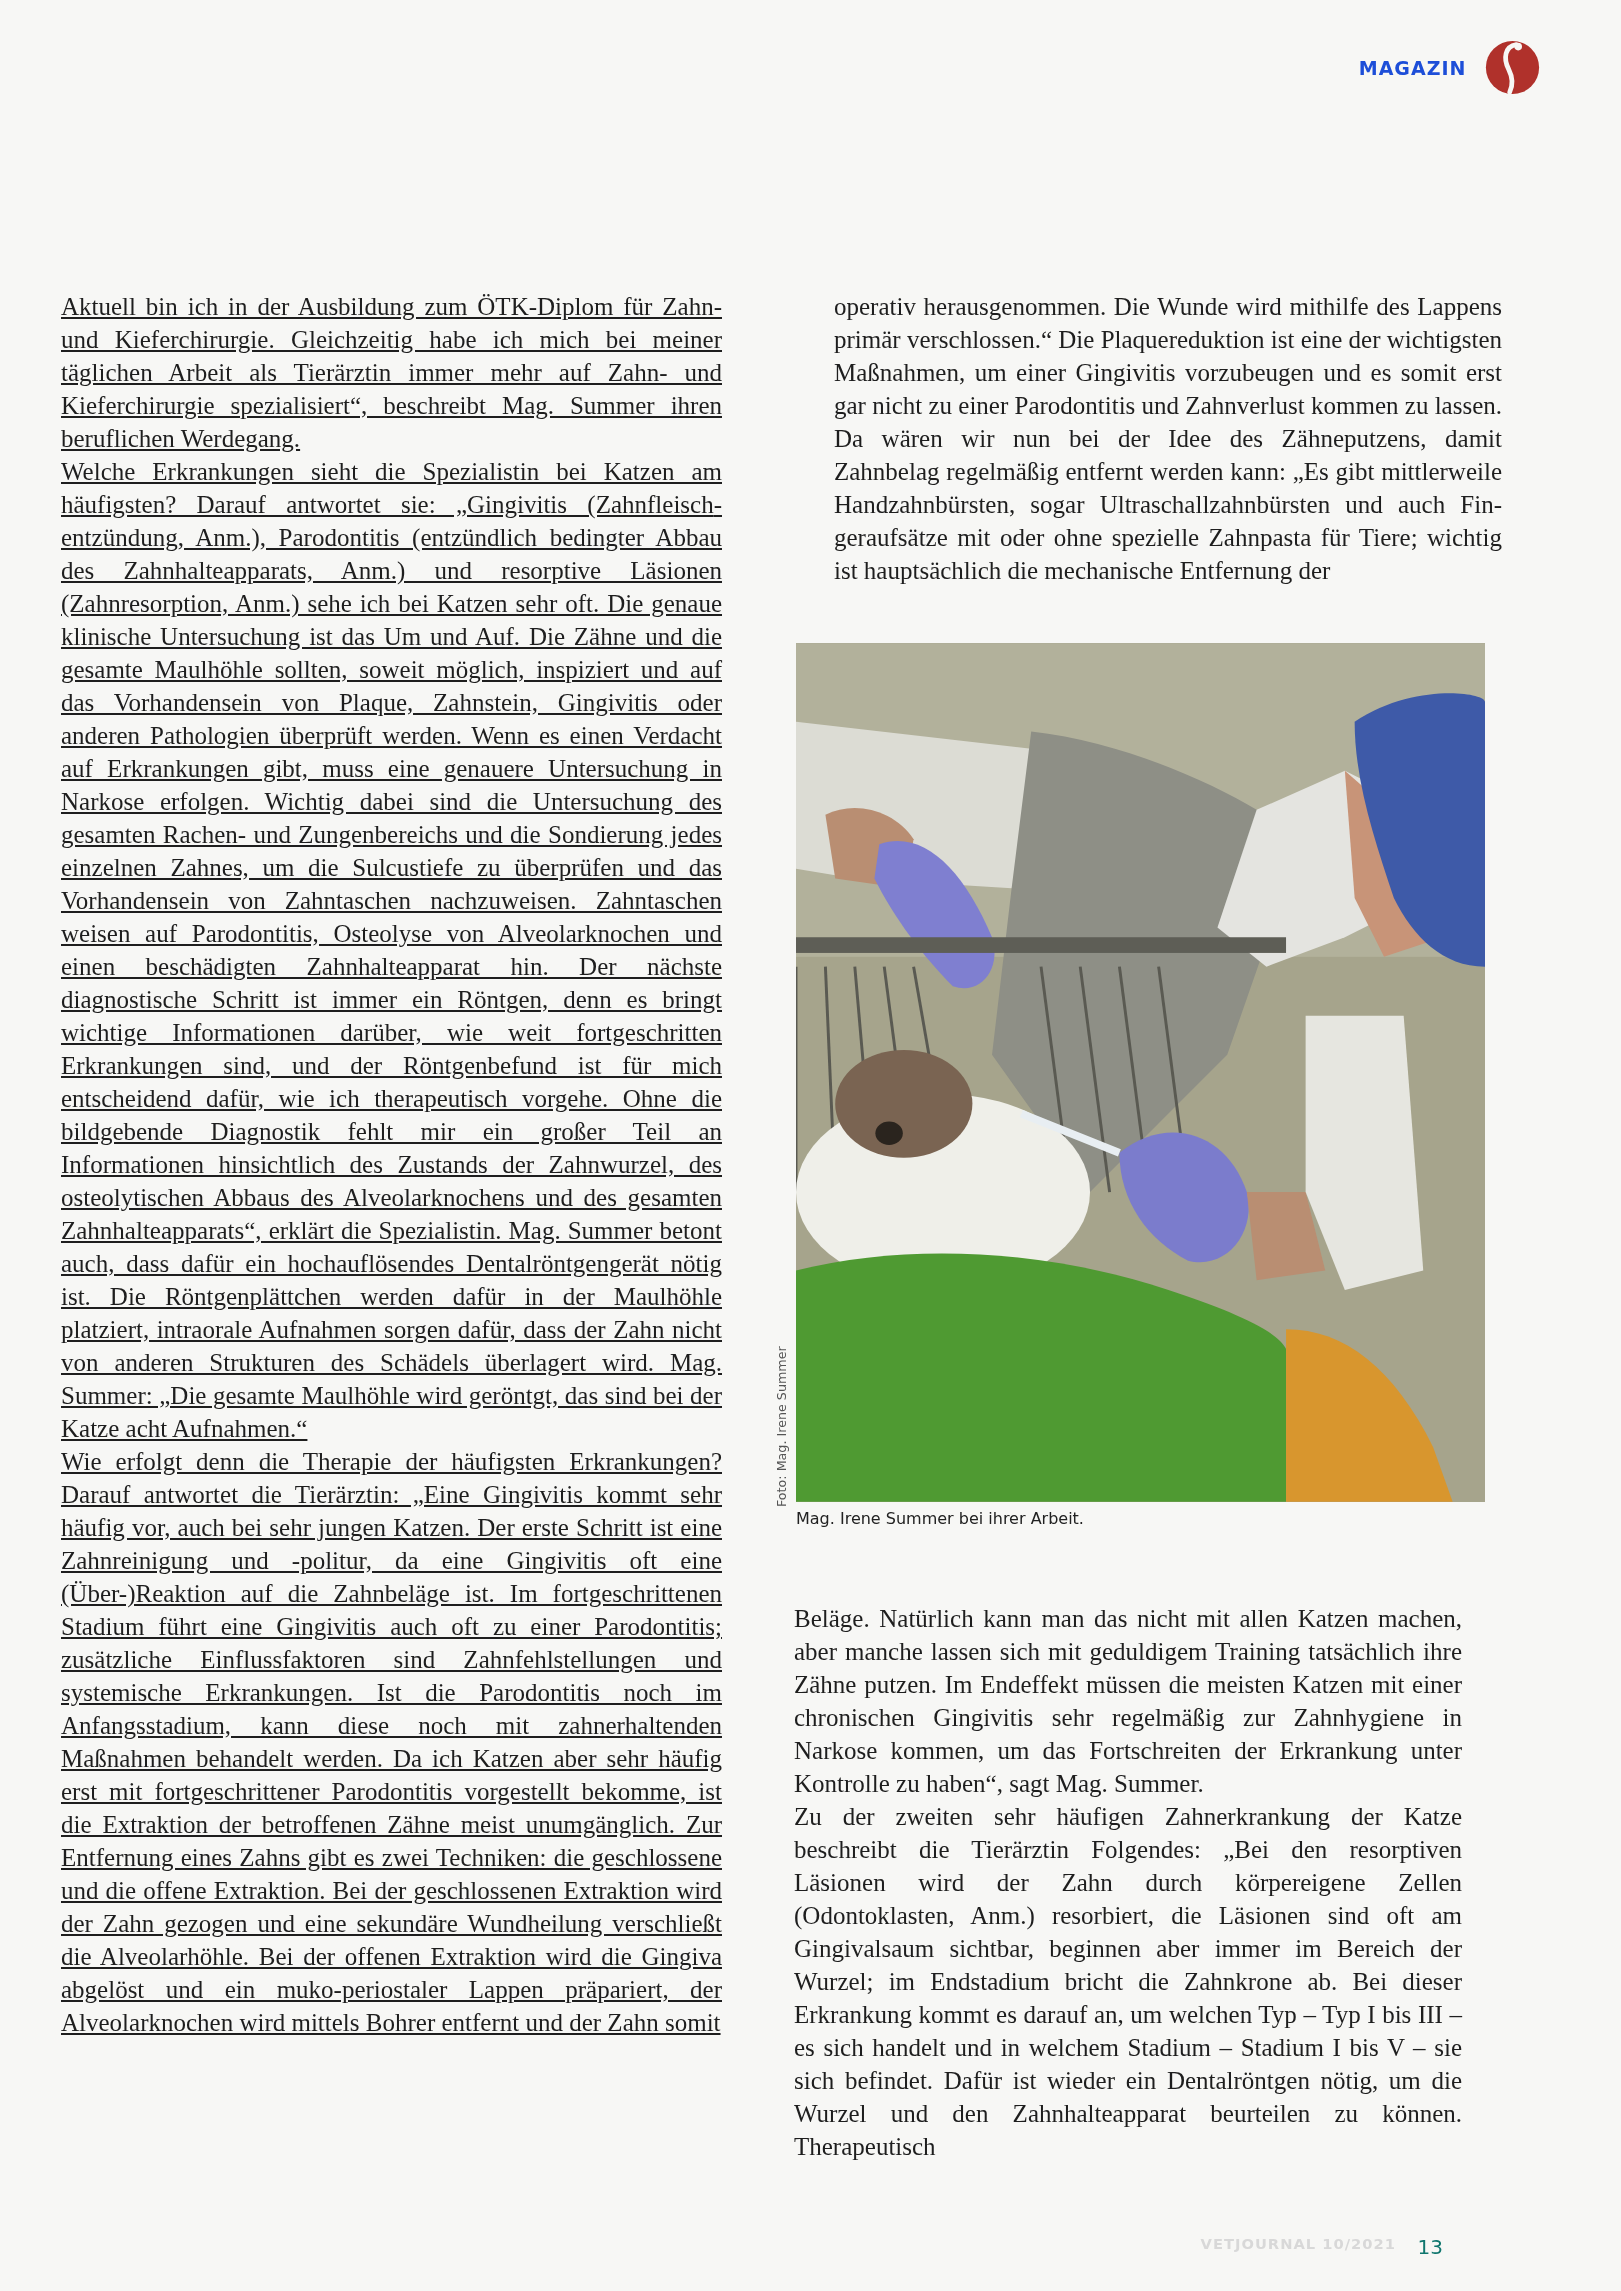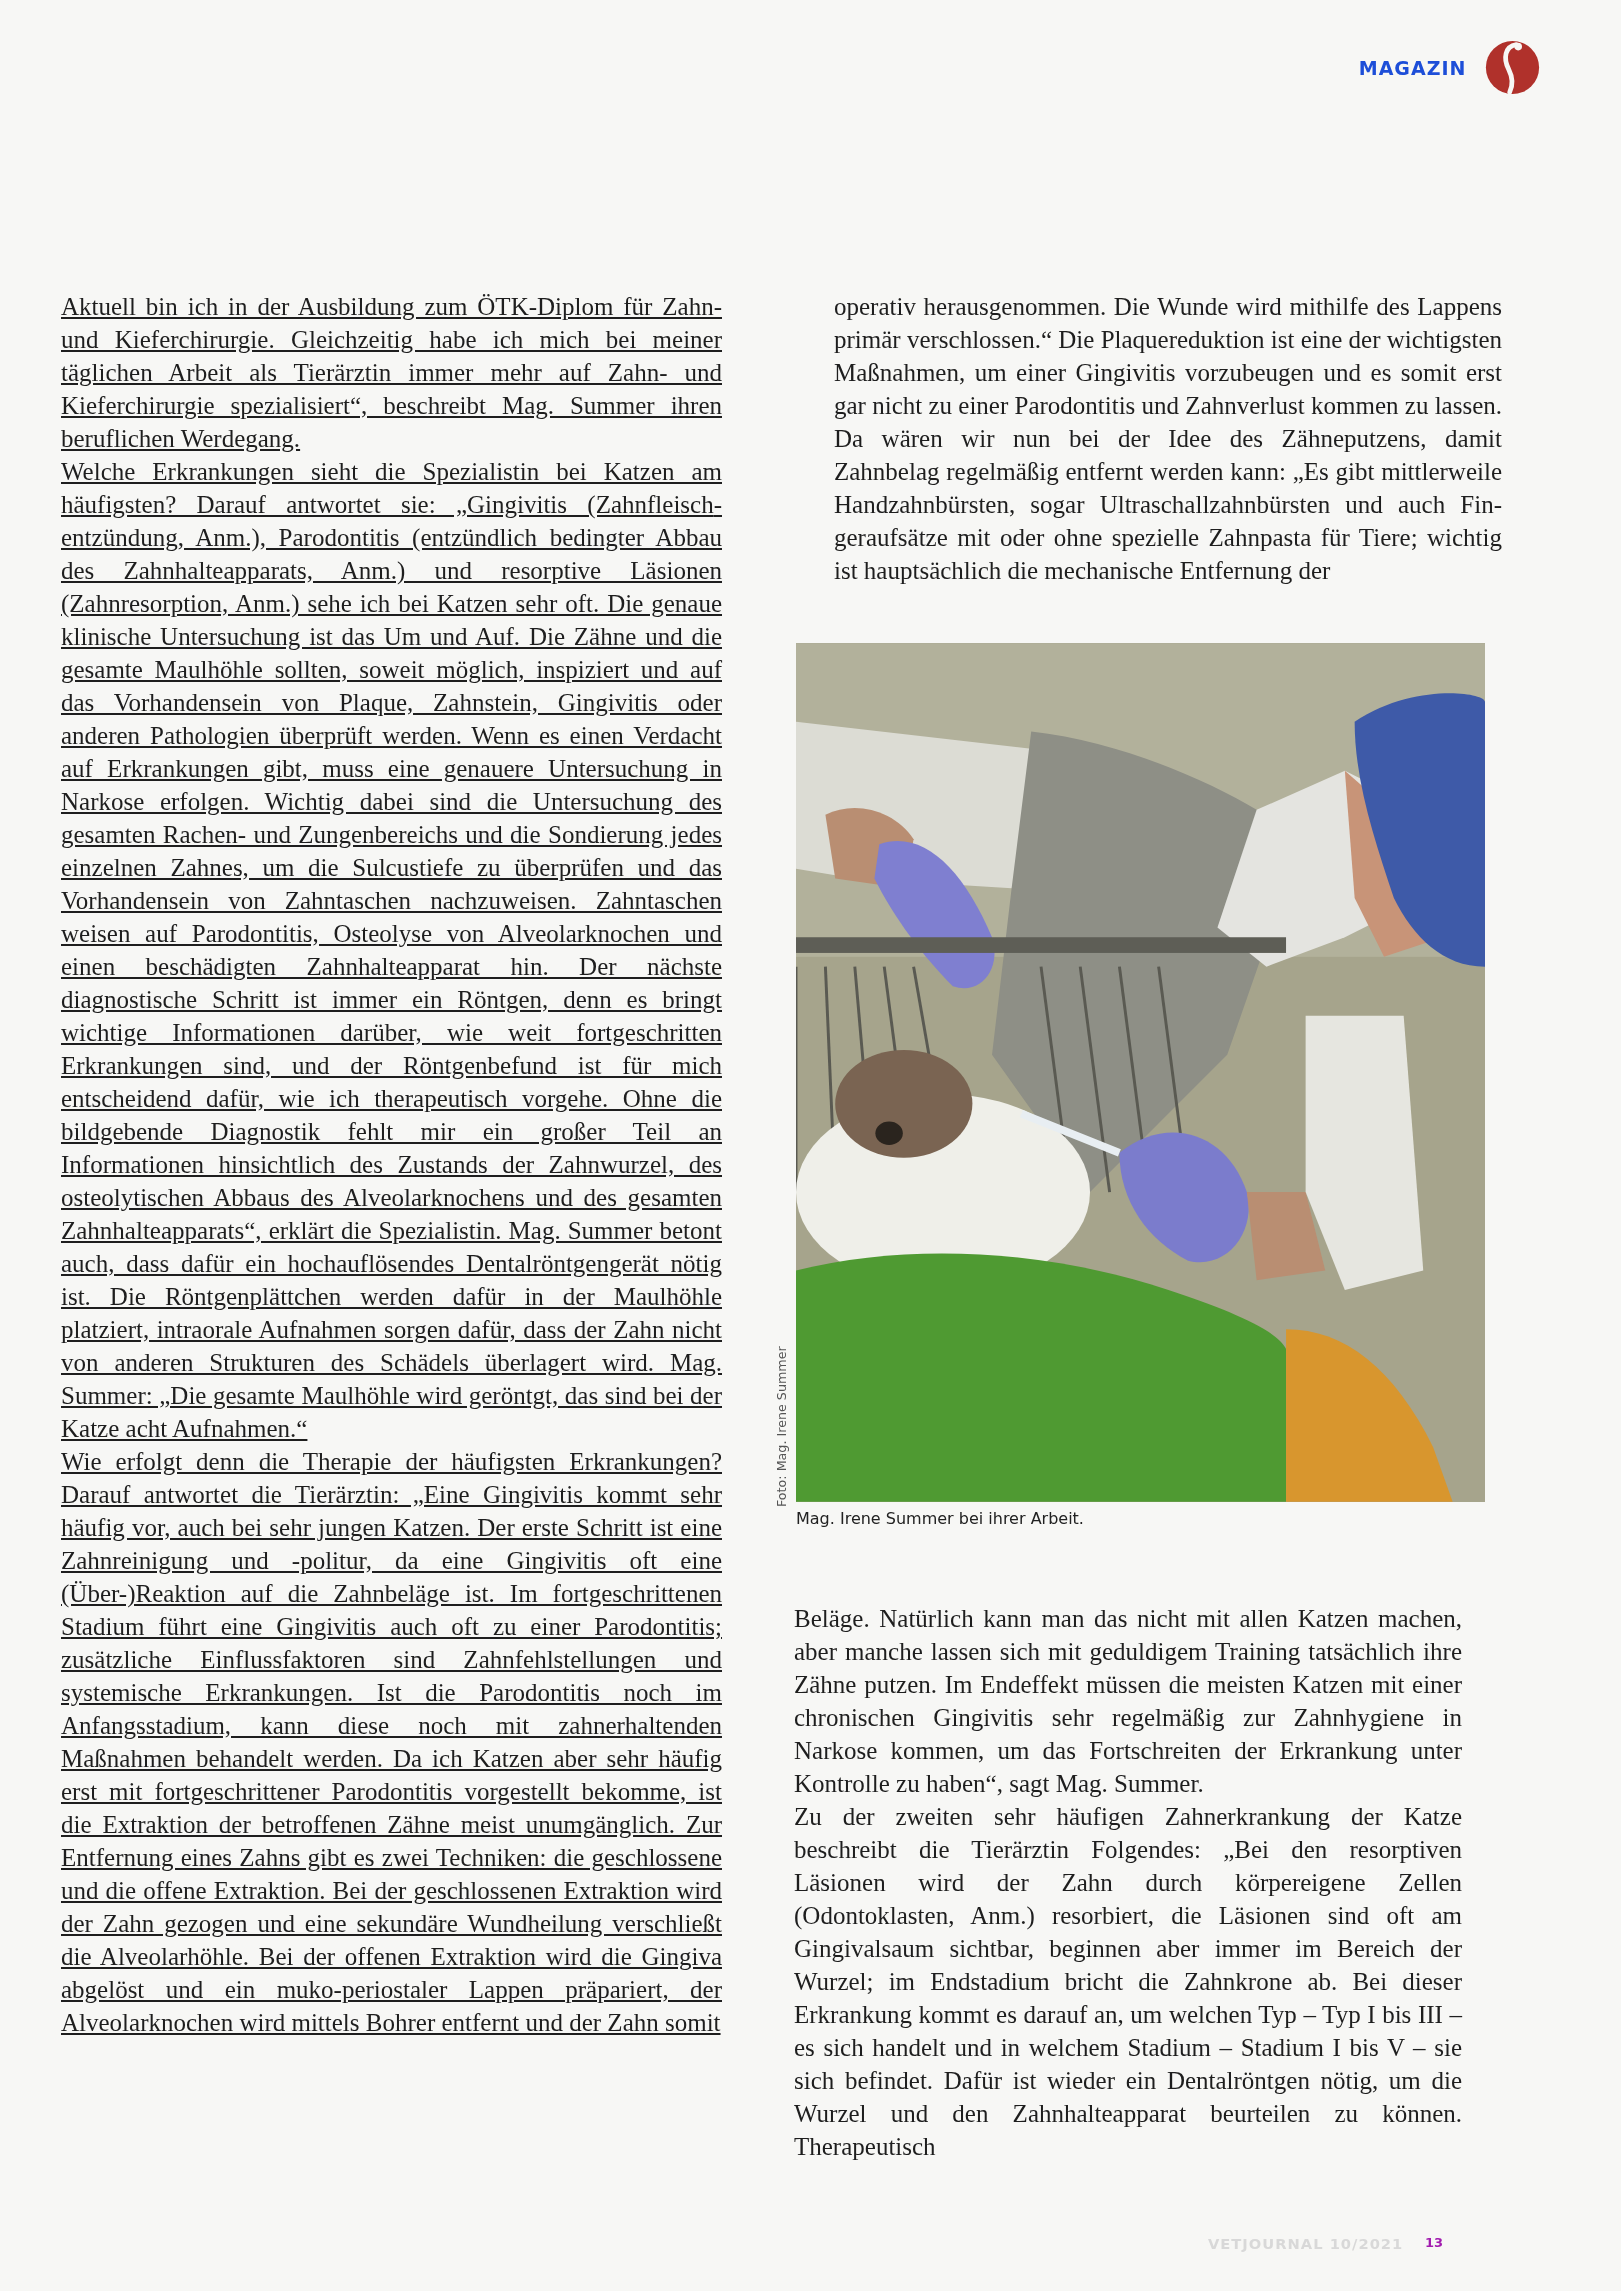--- a/index.html
+++ b/index.html
@@ -16,21 +16,21 @@
   #col-right-bottom{left:794px;top:1566px;width:668px;margin-top:36px;}
   .photo{position:absolute;left:796px;top:643px;width:689px;height:859px;overflow:hidden;
        background:#a9a78e;}
   .caption{position:absolute;left:796px;top:1509px;font-family:"DejaVu Sans","Liberation Sans",sans-serif;
        font-size:16px;color:#222;}
   .credit{position:absolute;left:774px;top:1507px;transform-origin:left top;transform:rotate(-90deg);
        font-family:"DejaVu Sans","Liberation Sans",sans-serif;font-size:12.7px;color:#555;white-space:nowrap;}
   .footer{position:absolute;top:2235px;right:178px;display:flex;gap:21.6px;}
   .footer-faint{font-family:"DejaVu Sans","Liberation Sans",sans-serif;font-size:14.7px;font-weight:bold;
        color:#d8d8d8;letter-spacing:1px;}
-  .page-num{font-family:"DejaVu Sans","Liberation Sans",sans-serif;font-size:13px;font-weight:bold;color:#a21caf;}
+  .page-num{font-family:"DejaVu Sans","Liberation Sans",sans-serif;font-size:20px;font-weight:normal;color:#0f766e;}
 </style>
 </head>
 <body>
 
 <div class="header">
   <span class="mag-label">MAGAZIN</span>
   <svg class="logo" viewBox="0 0 60 60">
     <circle cx="30" cy="30" r="28" fill="#b0312b"></circle>
     <path d="M34 6 C22 8 20 20 26 32 C31 42 30 50 27 56" stroke="#f7f7f5" stroke-width="5" fill="none" stroke-linecap="round"></path>
     <circle cx="36" cy="8" r="4" fill="#f7f7f5"></circle>

